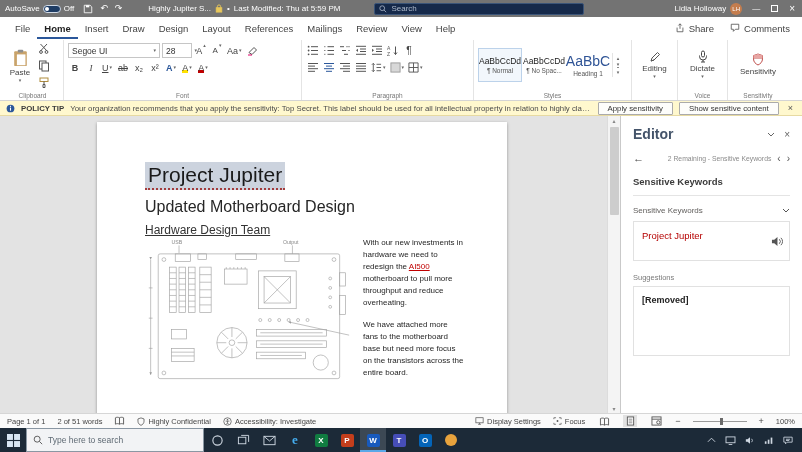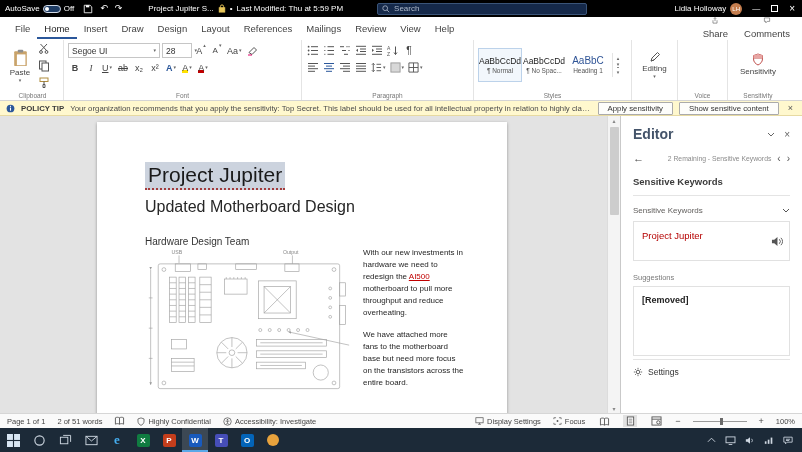--- a/index.html
+++ b/index.html
@@ -4,40 +4,40 @@
 <style>
   *{box-sizing:border-box;margin:0;padding:0;}
   html,body{width:802px;height:452px;overflow:hidden;}
   body{font-family:"Liberation Sans","DejaVu Sans",sans-serif;font-size:9px;color:#333;background:#fff;}
   .app{display:flex;flex-direction:column;width:802px;height:452px;}
   .row{display:flex;align-items:center;}
   .sp{flex:1;}
   svg{display:block;}
 
   
-  .titlebar{height:17px;background:#000000;color:#fff;display:flex;align-items:center;padding:0 5px;font-size:8px;flex:none;}
+  .titlebar{height:17px;background:#737373;color:#fff;display:flex;align-items:center;padding:0 5px;font-size:8px;flex:none;}
   .autosave{display:flex;align-items:center;gap:3px;}
   .toggle{width:18px;height:8px;border:1px solid #cfd8e4;border-radius:4px;position:relative;background:#1e3c64;}
   .knob{position:absolute;left:1px;top:1px;width:4px;height:4px;border-radius:50%;background:#fff;}
   .qat{display:flex;align-items:center;gap:7px;margin-left:9px;color:#fff;}
   .qat .uglyph{font-size:9px;line-height:1;}
   .doc-title{display:flex;align-items:center;gap:4px;margin-left:26px;white-space:nowrap;}
   .tsearch{margin-left:34px;width:210px;height:12px;background:#15294a;border:1px solid #3a5478;border-radius:2px;display:flex;align-items:center;gap:4px;padding:0 4px;}
   .tsearch input{flex:1;background:transparent;border:none;outline:none;color:#cdd7e4;font-size:8px;font-family:inherit;}
   .tsearch input::placeholder{color:#aebacb;}
   .avatar{width:12px;height:12px;border-radius:50%;background:#c47d4e;color:#fff;display:flex;align-items:center;justify-content:center;font-size:6px;margin:0 4px;}
   .winctrl{display:flex;align-items:center;gap:11px;margin-left:6px;margin-right:2px;}
   .winctrl span{cursor:default;}
   .maxbox{width:7px;height:7px;border:1px solid #fff;display:inline-block;}
 
   
   .tabs{height:22px;background:#fff;display:flex;align-items:stretch;padding:0 4px 0 8px;font-size:9.5px;color:#444;flex:none;}
   .tab{display:flex;align-items:center;padding:0 7px;}
-  .tab.active{font-weight:normal;color:#222;box-shadow:inset 0 -2px 0 #2b579a;text-align:right;}
-  .tabbtn{display:flex;align-items:center;gap:4px;padding:0 8px;color:#444;flex-direction:column;}
+  .tab.active{font-weight:bold;color:#222;box-shadow:inset 0 -2px 0 #2b579a;text-align:right;}
+  .tabbtn{display:flex;align-items:center;gap:4px;padding:0 8px;color:#444;}
 
   
   .ribbon{height:62px;background:#fff;border-bottom:1px solid #d4d4d4;display:flex;align-items:stretch;padding:1px 2px 0 2px;flex:none;}
   .rgroup{position:relative;border-right:1px solid #e4e4e4;padding:1px 4px 12px 4px;display:flex;flex-direction:column;flex:none;}
   .glabel{position:absolute;bottom:1px;left:0;right:0;text-align:center;font-size:6.5px;color:#777;}
   .rrow{display:flex;align-items:center;gap:2px;margin-top:2px;}
   .rb{height:15px;min-width:14px;padding:0 1px;display:inline-flex;align-items:center;justify-content:center;gap:1px;color:#444;font-size:9px;border-radius:2px;}
   .cr{font-size:5px;color:#666;line-height:1;}
   .combo{border:1px solid #c6c6c6;height:15px;display:flex;align-items:center;gap:19px;padding:0 3px;font-size:8.5px;color:#333;background:#fff;}
   .paste-btn{display:flex;flex-direction:column;align-items:center;justify-content:center;gap:1px;width:28px;font-size:8px;color:#444;}
@@ -45,39 +45,39 @@
   .bold{font-weight:bold;}
   .ital{font-style:italic;font-family:"Liberation Serif",serif;}
   .und{text-decoration:underline;}
   .strike{text-decoration:line-through;}
   .bar-y{box-shadow:inset 0 -3px 0 #ffe100;}
   .bar-r{box-shadow:inset 0 -3px 0 #c00000;}
   .fxA{color:#2b579a;font-weight:bold;}
   .style-card{width:44px;height:34px;border:1px solid transparent;display:flex;flex-direction:column;align-items:center;justify-content:center;gap:1px;}
   .style-card.sel{border-color:#bcd2ea;background:#f2f7fc;}
   .style-card .prev{font-size:8.5px;color:#222;}
-  .style-card .prev.h1{color:#2f5496;font-size:10px;}
+  .style-card .prev.h1{color:#2f5496;font-size:14px;}
   .style-card .sname{font-size:6.5px;color:#555;}
   .styscroll{width:11px;border-left:1px solid #e4e4e4;margin-left:2px;display:flex;flex-direction:column;align-items:center;justify-content:space-between;padding:2px 0;color:#666;font-size:5px;}
   .stackbtn{display:flex;flex-direction:column;align-items:center;justify-content:center;gap:1px;font-size:8px;color:#444;flex:1;}
 
   
   .policy{height:15px;background:#fff8ce;border-bottom:1px solid #e7daa2;display:flex;align-items:center;gap:6px;padding:0 6px;font-size:7.8px;flex:none;}
   .pt-title{font-weight:bold;color:#3b3b3b;white-space:nowrap;}
   .pt-msg{color:#4a4a4a;white-space:nowrap;overflow:hidden;text-overflow:ellipsis;flex:1;}
   .pt-btn{background:#fdfdfb;border:1px solid #ababab;border-radius:1px;padding:1px 9px;font-size:7.8px;color:#333;white-space:nowrap;}
   .pt-x{color:#555;font-size:9px;padding:0 3px;}
 
   
   .workspace{height:297px;display:flex;flex:none;}
   .doc-col{flex:1;position:relative;background:#e3e3e3;overflow:hidden;}
   .page{position:absolute;left:97px;top:6px;width:410px;height:560px;background:#fff;box-shadow:0 1px 3px rgba(0,0,0,.35);padding:40px 42px 0 48px;}
   .dtitle{display:inline-block;font-size:21px;color:#1a1a1a;background:#ccd3de;border-bottom:2px dotted #a33c3c;padding:1px 3px;}
   .dsub{font-size:16px;color:#262626;margin-top:8px;font-weight:400;}
-  .dby{font-size:10px;color:#333;margin-top:20px;}
+  .dby{font-size:12px;color:#333;margin-top:7px;text-decoration:underline;}
   .ddate{font-size:8px;color:#333;margin-top:2px;}
   .columns{display:flex;}
   .coltext{width:104px;margin-left:12px;font-size:8px;line-height:1.5;color:#1f1f1f;}
   .coltext .p2{margin-top:10px;}
   .redlink{color:#c00000;text-decoration:underline;}
   .vscroll{position:absolute;right:0;top:0;bottom:0;width:13px;background:#f4f4f4;border-left:1px solid #dcdcdc;display:flex;flex-direction:column;align-items:center;padding:1px 0;color:#888;font-size:6px;}
   .vthumb{width:9px;height:88px;background:#cdcdcd;border-radius:1px;margin-top:3px;}
 
   
   .epane{width:182px;background:#fff;border-left:1px solid #c9c9c9;display:flex;flex-direction:column;padding:10px 12px 6px;font-size:8.5px;flex:none;}
@@ -131,21 +131,21 @@
     </div>
     <div class="qat">
       <svg width="10" height="10" viewBox="0 0 12 12">
           <path d="M1.5 1.5h7l2 2v7h-9z" fill="none" stroke="#fff" stroke-width="1"></path>
           <rect x="3.5" y="1.5" width="4" height="2.5" fill="#fff"></rect>
         </svg>
       <span class="uglyph">↶</span>
       <span class="uglyph">↷</span>
     </div>
     <div class="doc-title">
-      <span>Project Jupiter S...</span>
+      <span>Highly Jupiter S...</span>
       <svg width="8" height="9" viewBox="0 0 10 11">
           <rect x="1.5" y="4.5" width="7" height="5.5" fill="#e8c75a" stroke="#e8c75a"></rect>
           <path d="M3 4.5V3a2 2 0 014 0v1.5" fill="none" stroke="#e8c75a" stroke-width="1.2"></path>
         </svg>
       <span>•</span>
       <span>Last Modified: Thu at 5:59 PM</span>
     </div>
     <div class="tsearch">
       <svg width="8" height="8" viewBox="0 0 10 10">
           <circle cx="4" cy="4" r="3" fill="none" stroke="#aebacb"></circle>
@@ -373,20 +373,28 @@
         <svg width="12" height="12" viewBox="0 0 12 12">
             <path d="M2 10l1-3 5.5-5.5 2 2L5 9z" fill="none" stroke="#555"></path>
             <path d="M2 10l3-1" stroke="#555"></path>
           </svg>
         <span>Editing</span>
         <span class="cr">▾</span>
       </div>
     </div>
 
     <div class="rgroup" style="width:50px">
+      <div class="stackbtn">
+        <svg width="12" height="13" viewBox="0 0 12 13">
+            <rect x="4.5" y="1" width="3" height="6" rx="1.5" fill="none" stroke="#444"></rect>
+            <path d="M2.5 5.5v1a3.5 3.5 0 007 0v-1M6 10v2M4 12h4" fill="none" stroke="#444"></path>
+          </svg>
+        <span>Dictate</span>
+        <span class="cr">▾</span>
+      </div>
       <span class="glabel">Voice</span>
     </div>
 
     <div class="rgroup" style="width:60px;border-right:none">
       <div class="stackbtn">
         <svg width="12" height="13" viewBox="0 0 12 13">
             <path d="M6 1l4.5 1.6v3.2c0 3.4-2.3 5.1-4.5 6.2-2.2-1.1-4.5-2.8-4.5-6.2V2.6z" fill="#fff" stroke="#c0504d"></path>
             <path d="M1.5 5h9" stroke="#c0504d"></path>
             <path d="M6 1l4.5 1.6v2.4h-9V2.6z" fill="#e8a6a4" stroke="none"></path>
           </svg>
@@ -531,27 +539,20 @@
         <svg class="spk" width="12" height="11" viewBox="0 0 13 12">
             <path d="M1 4h2.5L7 1v10L3.5 8H1z" fill="#555"></path>
             <path d="M9 3.5a3.5 3.5 0 010 5M10.8 2a6 6 0 010 8" fill="none" stroke="#555"></path>
           </svg>
       </div>
       <div class="sugg-label">Suggestions</div>
       <div class="sugg-box">
         <div class="sugg-item">[Removed]</div>
       </div>
       <div class="sp"></div>
-      <div class="settings-row">
-        <svg width="10" height="10" viewBox="0 0 12 12">
-            <circle cx="6" cy="6" r="2" fill="none" stroke="#555"></circle>
-            <path d="M6 1v2M6 9v2M1 6h2M9 6h2M2.5 2.5l1.4 1.4M8.1 8.1l1.4 1.4M9.5 2.5L8.1 3.9M3.9 8.1L2.5 9.5" stroke="#555"></path>
-          </svg>
-        <span>Settings</span>
-      </div>
     </aside>
   </div>
 
   <div class="statusbar">
     <span class="sb-item">Page 1 of 1</span>
     <span class="sb-item">2 of 51 words</span>
     <svg width="11" height="10" viewBox="0 0 12 11">
         <path d="M6 2C4.8 1.2 2.6 1.2 1.5 2v7c1.1-.8 3.3-.8 4.5 0 1.2-.8 3.4-.8 4.5 0V2C9.4 1.2 7.2 1.2 6 2z" fill="none" stroke="#555"></path>
         <path d="M6 2v7" stroke="#555"></path>
       </svg>
@@ -613,20 +614,27 @@
 
   <div class="taskbar">
     <div class="tb-cell">
       <svg width="13" height="13" viewBox="0 0 14 14">
           <rect x="0" y="0" width="6.4" height="6.4" fill="#d8e6f3"></rect>
           <rect x="7.6" y="0" width="6.4" height="6.4" fill="#d8e6f3"></rect>
           <rect x="0" y="7.6" width="6.4" height="6.4" fill="#d8e6f3"></rect>
           <rect x="7.6" y="7.6" width="6.4" height="6.4" fill="#d8e6f3"></rect>
         </svg>
     </div>
+    <div class="tb-search">
+      <svg width="10" height="10" viewBox="0 0 12 12">
+          <circle cx="5" cy="5" r="3.6" fill="none" stroke="#444"></circle>
+          <path d="M7.8 7.8L11 11" stroke="#444"></path>
+        </svg>
+      <input placeholder="Type here to search" style="">
+    </div>
     <div class="tb-cell">
         <svg width="13" height="13" viewBox="0 0 14 14">
           <circle cx="7" cy="7" r="5" fill="none" stroke="#cfd8e2" stroke-width="1.2"></circle>
         </svg>
       </div>
     <div class="tb-cell">
         <svg width="13" height="13" viewBox="0 0 14 14">
           <rect x="1.5" y="3.5" width="8" height="7" fill="none" stroke="#cfd8e2"></rect>
           <path d="M4.5 1.5h8v7" fill="none" stroke="#cfd8e2"></path>
         </svg>

